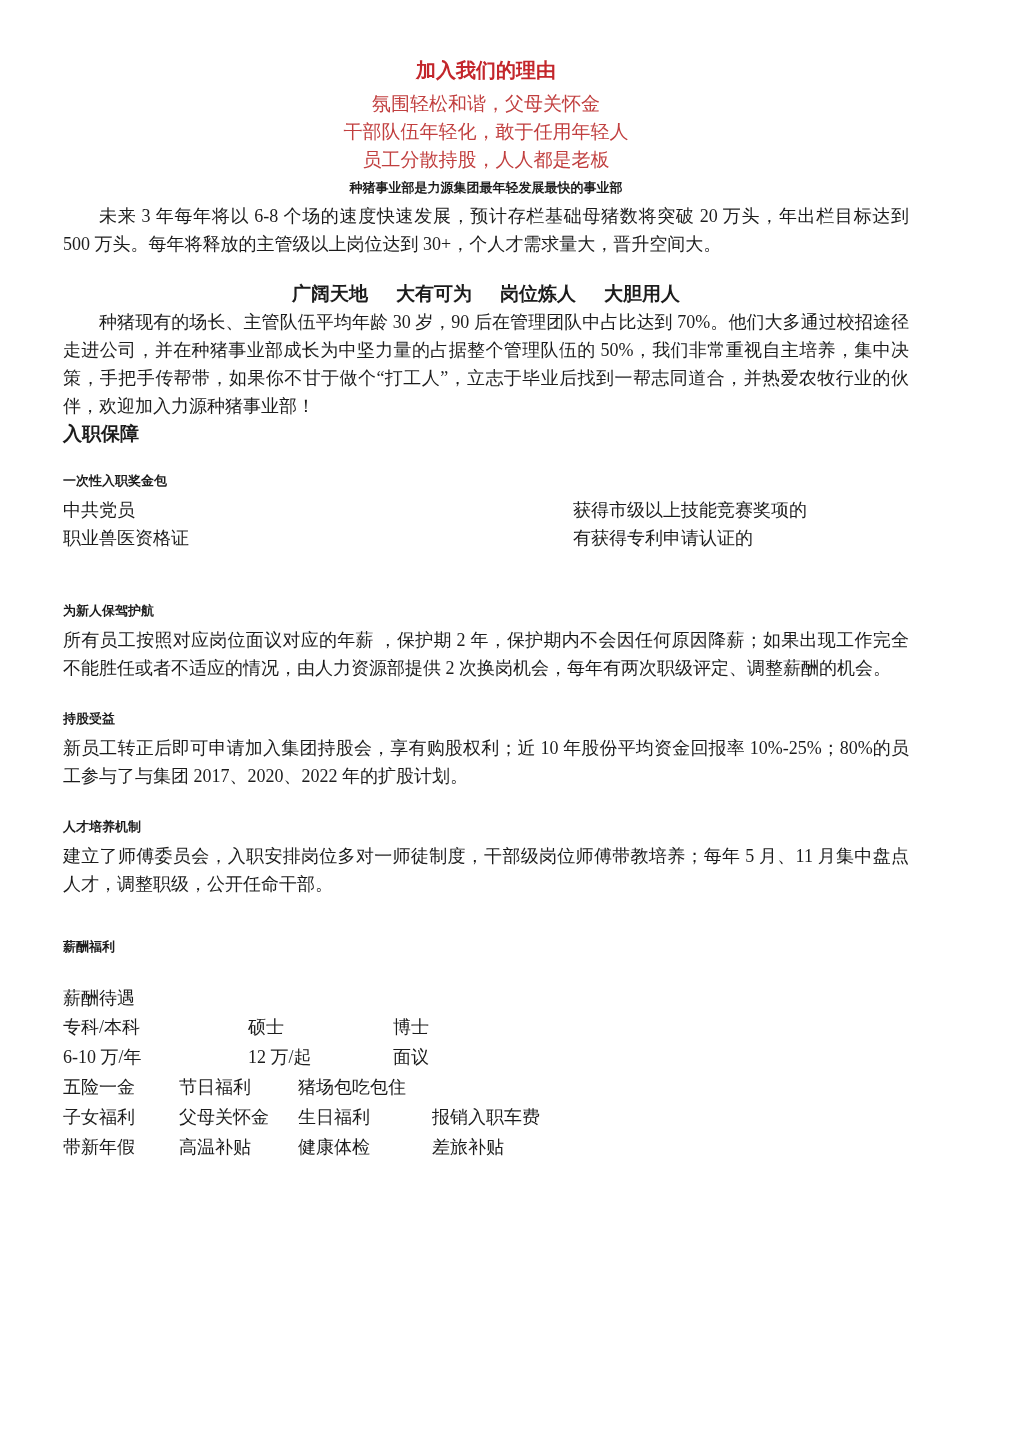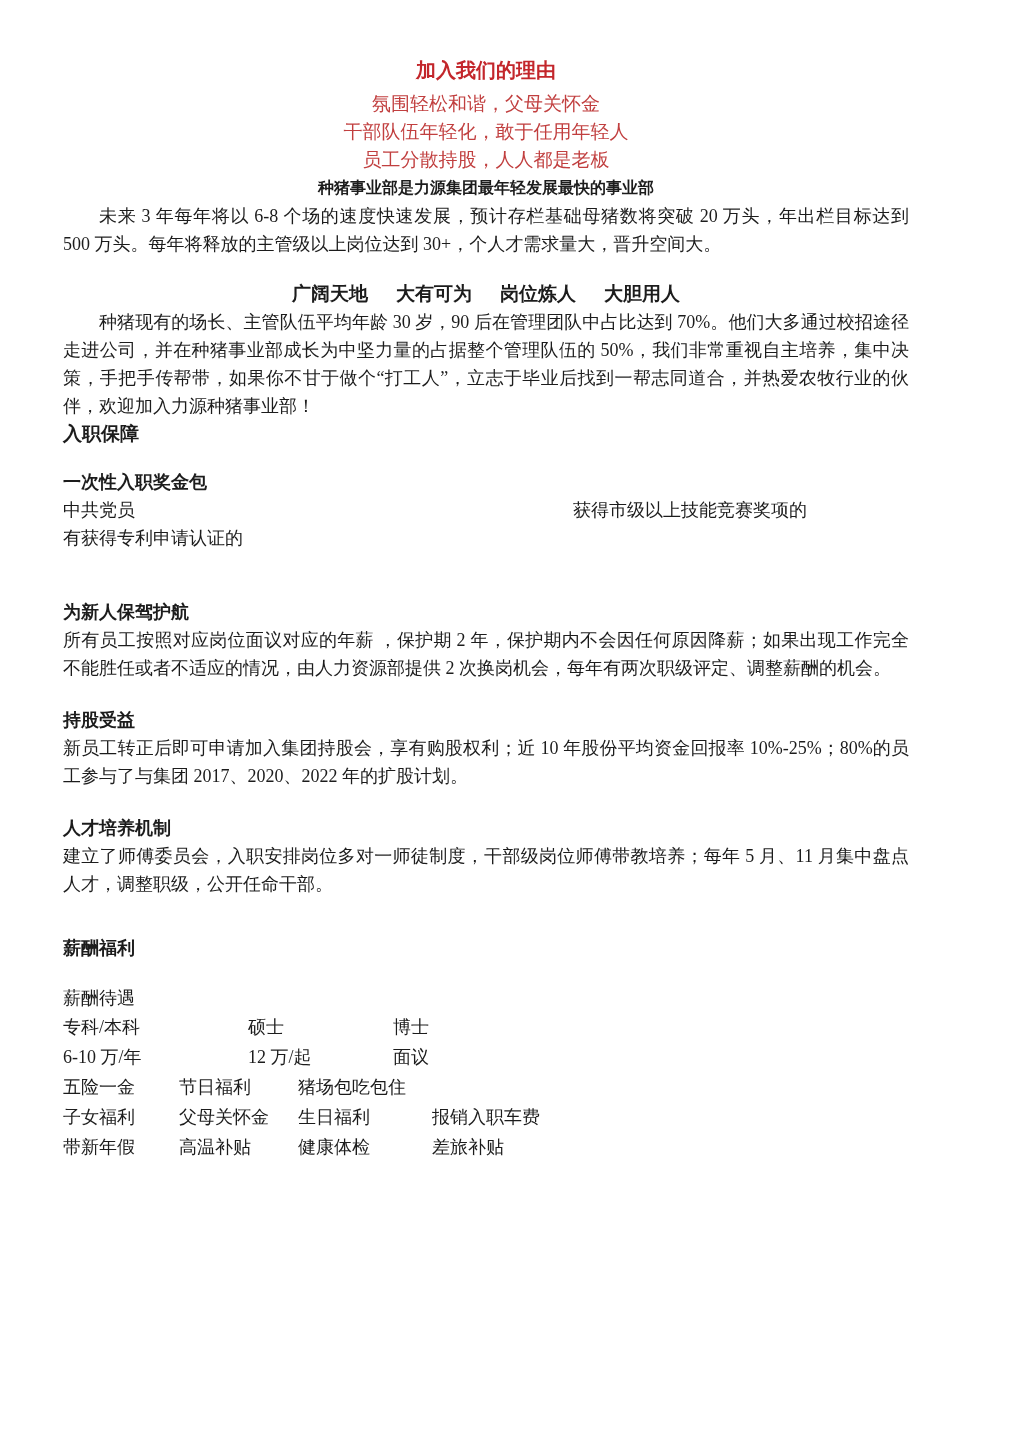--- a/index.html
+++ b/index.html
@@ -26,21 +26,21 @@
     margin: 0;
     text-align: center;
     font-size: 19px;
     line-height: 28px;
     color: #c13f3f;
   }
   
   .headline {
     margin: 0;
     text-align: center;
-    font-size: 16px;
+    font-size: 13px;
     line-height: 28px;
     font-weight: bold;
     color: #1c1c1c;
   }
   .body-par {
     margin: 0;
     font-size: 18px;
     line-height: 28px;
     text-align: justify;
     color: #1c1c1c;
@@ -57,23 +57,24 @@
     font-weight: bold;
   }
   .center-heading {
     margin: 0;
     font-size: 19px;
     line-height: 28px;
     font-weight: bold;
   }
   .sec-heading {
     margin: 0;
-    font-size: 18px;
+    font-size: 13px;
     line-height: 28px;
     font-weight: bold;
+    font-family: Liberation Mono, monospace;
   }
   .mt-bonus   { margin-top: 20px; }
   .mt-protect { margin-top: 46px; }
   .mt-share   { margin-top: 24px; }
   .mt-talent  { margin-top: 24px; }
   .mt-comp    { margin-top: 36px; }
   .mt-sub     { margin-top: 22px; }
   .mt-welfare { margin-top: 22px; }
   
   .bonus-row {
@@ -119,20 +120,21 @@
   <p class="body-par indent">种猪现有的场长、主管队伍平均年龄 30 岁，90 后在管理团队中占比达到 70%。他们大多通过校招途径走进公司，并在种猪事业部成长为中坚力量的占据整个管理队伍的 50%，我们非常重视自主培养，集中决策，手把手传帮带，如果你不甘于做个“打工人”，立志于毕业后找到一帮志同道合，并热爱农牧行业的伙伴，欢迎加入力源种猪事业部！</p>
 
   <h2 class="center-heading">入职保障</h2>
 
   <h3 class="sec-heading mt-bonus">一次性入职奖金包</h3>
   <div class="bonus-row">
     <span>中共党员</span>
     <span>获得市级以上技能竞赛奖项的</span>
   </div>
   <div class="bonus-row">
+    <span>职业兽医资格证</span>
     <span>有获得专利申请认证的</span>
   </div>
 
   <h3 class="sec-heading mt-protect">为新人保驾护航</h3>
   <p class="body-par">所有员工按照对应岗位面议对应的年薪 ，保护期 2 年，保护期内不会因任何原因降薪；如果出现工作完全不能胜任或者不适应的情况，由人力资源部提供 2 次换岗机会，每年有两次职级评定、调整薪酬的机会。</p>
 
   <h3 class="sec-heading mt-share">持股受益</h3>
   <p class="body-par">新员工转正后即可申请加入集团持股会，享有购股权利；近 10 年股份平均资金回报率 10%-25%；80%的员工参与了与集团 2017、2020、2022 年的扩股计划。</p>
 
   <h3 class="sec-heading mt-talent">人才培养机制</h3>

